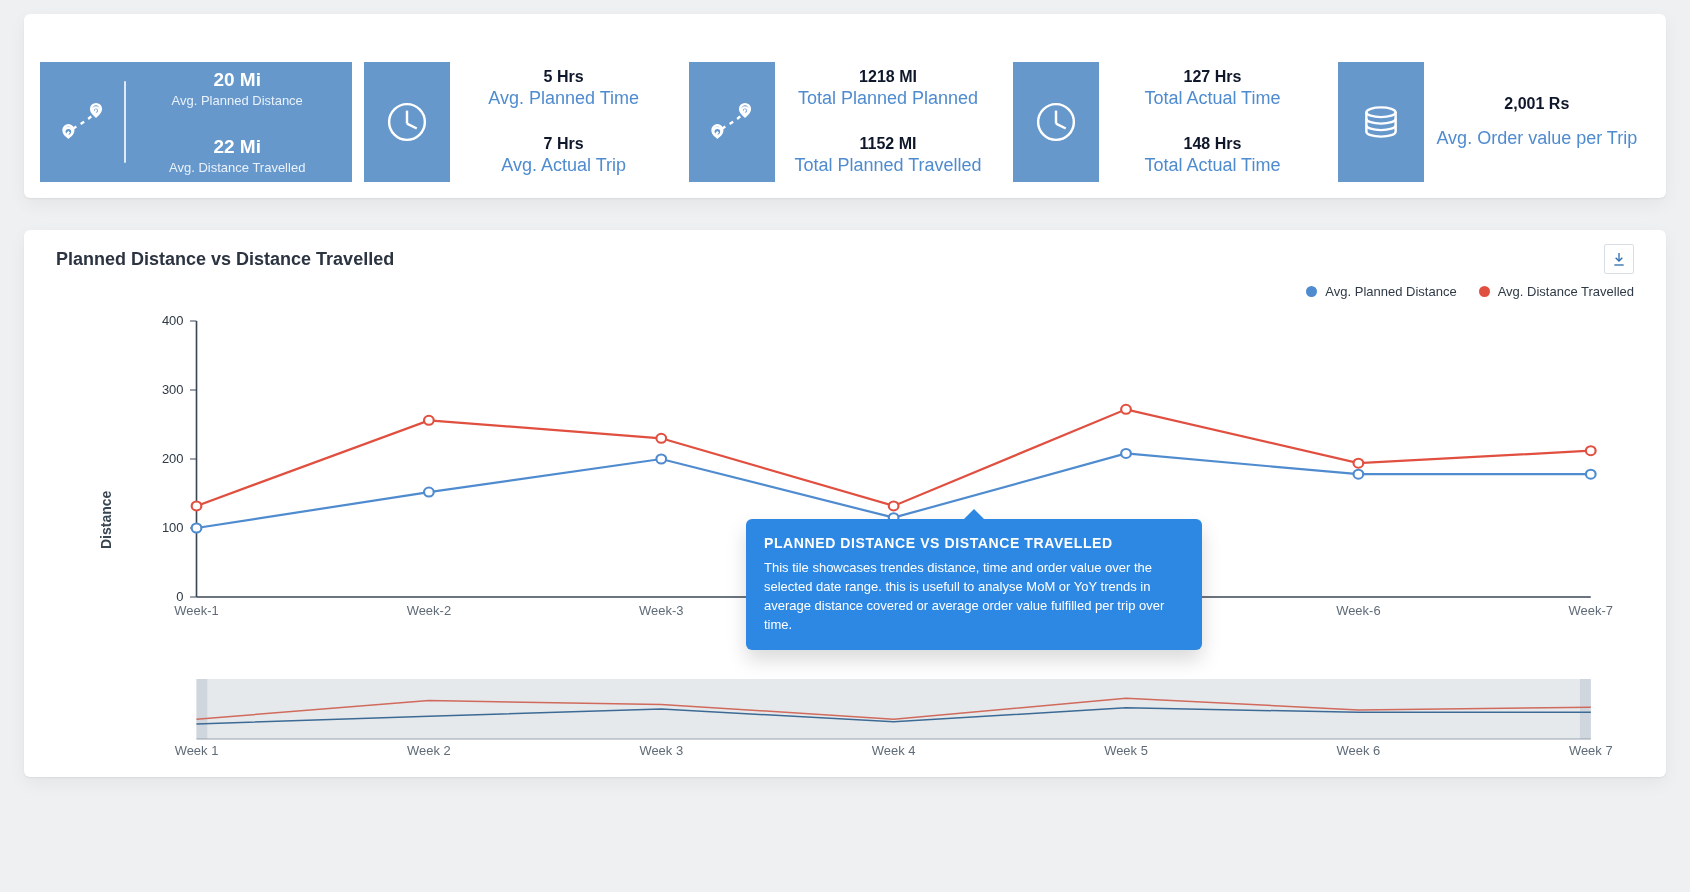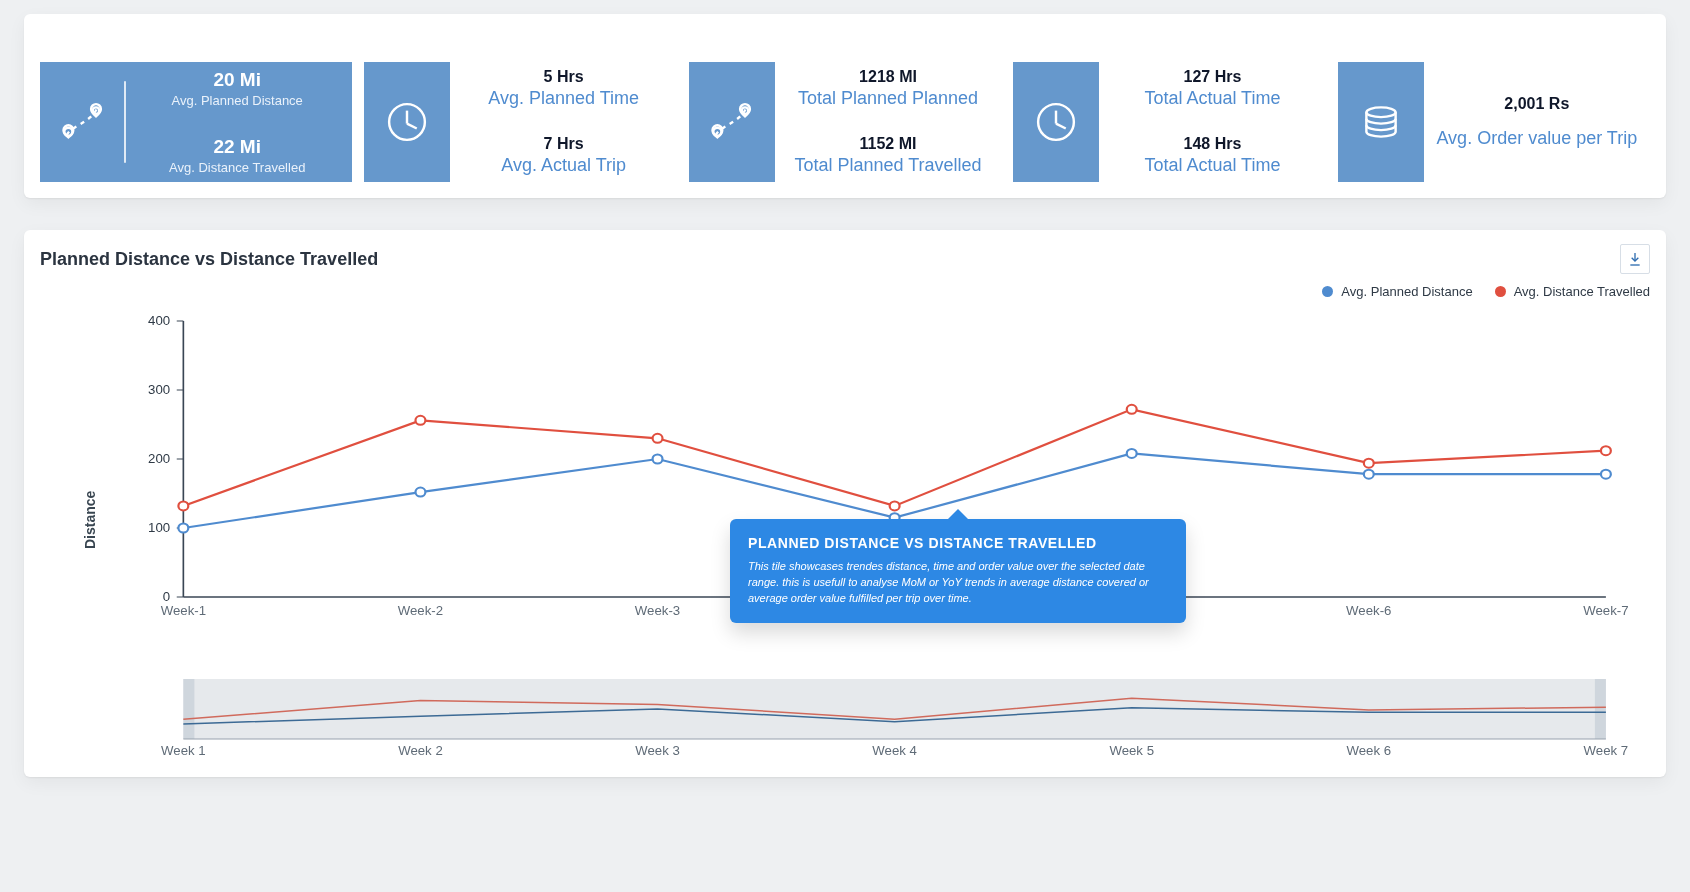--- a/index.html
+++ b/index.html
@@ -105,21 +105,21 @@
   .kpi.single .content{ gap:0; }
   .kpi.single .stack{gap:15px;}
 
   
   .icon{ width:52px; height:52px; }
   .icon svg{ width:100%; height:100%; display:block; }
 
   
   .chart-card{
     margin-top:32px;
-    padding:14px 16px 18px;
+    padding:14px 32px 18px;
     position:relative;
   }
   .chart-header{display:flex; align-items:center; justify-content:space-between;}
   .chart-title{ font-size:18px; font-weight:700; color:var(--ink-strong); }
   .export-btn{
     width:30px; height:30px; display:flex; align-items:center; justify-content:center;
     border:1px solid #d7dee6; border-radius:2px; color:#2f6db0; background:#fff;
   }
   .export-btn svg{width:16px;height:16px;}
   .legend{ display:flex; gap:22px; justify-content:flex-end; margin-top:10px; font-size:13px; color:var(--ink);}
@@ -145,21 +145,21 @@
     box-shadow:0 10px 20px rgba(0,0,0,.15);
   }
   .tip::before{
     content:"";
     position:absolute; top:-10px; left:50%; transform:translateX(-50%);
     border-left:12px solid transparent;
     border-right:12px solid transparent;
     border-bottom:12px solid var(--tooltip);
   }
   .tip-title{font-size:14px; letter-spacing:.6px; font-weight:700; margin-bottom:8px;}
-  .tip-body{font-size:11px; line-height:1.45;font-style:italic;}
+  .tip-body{font-size:13px; line-height:1.45;}
 
   
   #mini-chart{width:100%; height:86px; display:block; margin-top:44px;}
 
 </style>
 </head>
 <body>
 
 <div class="page">
 

